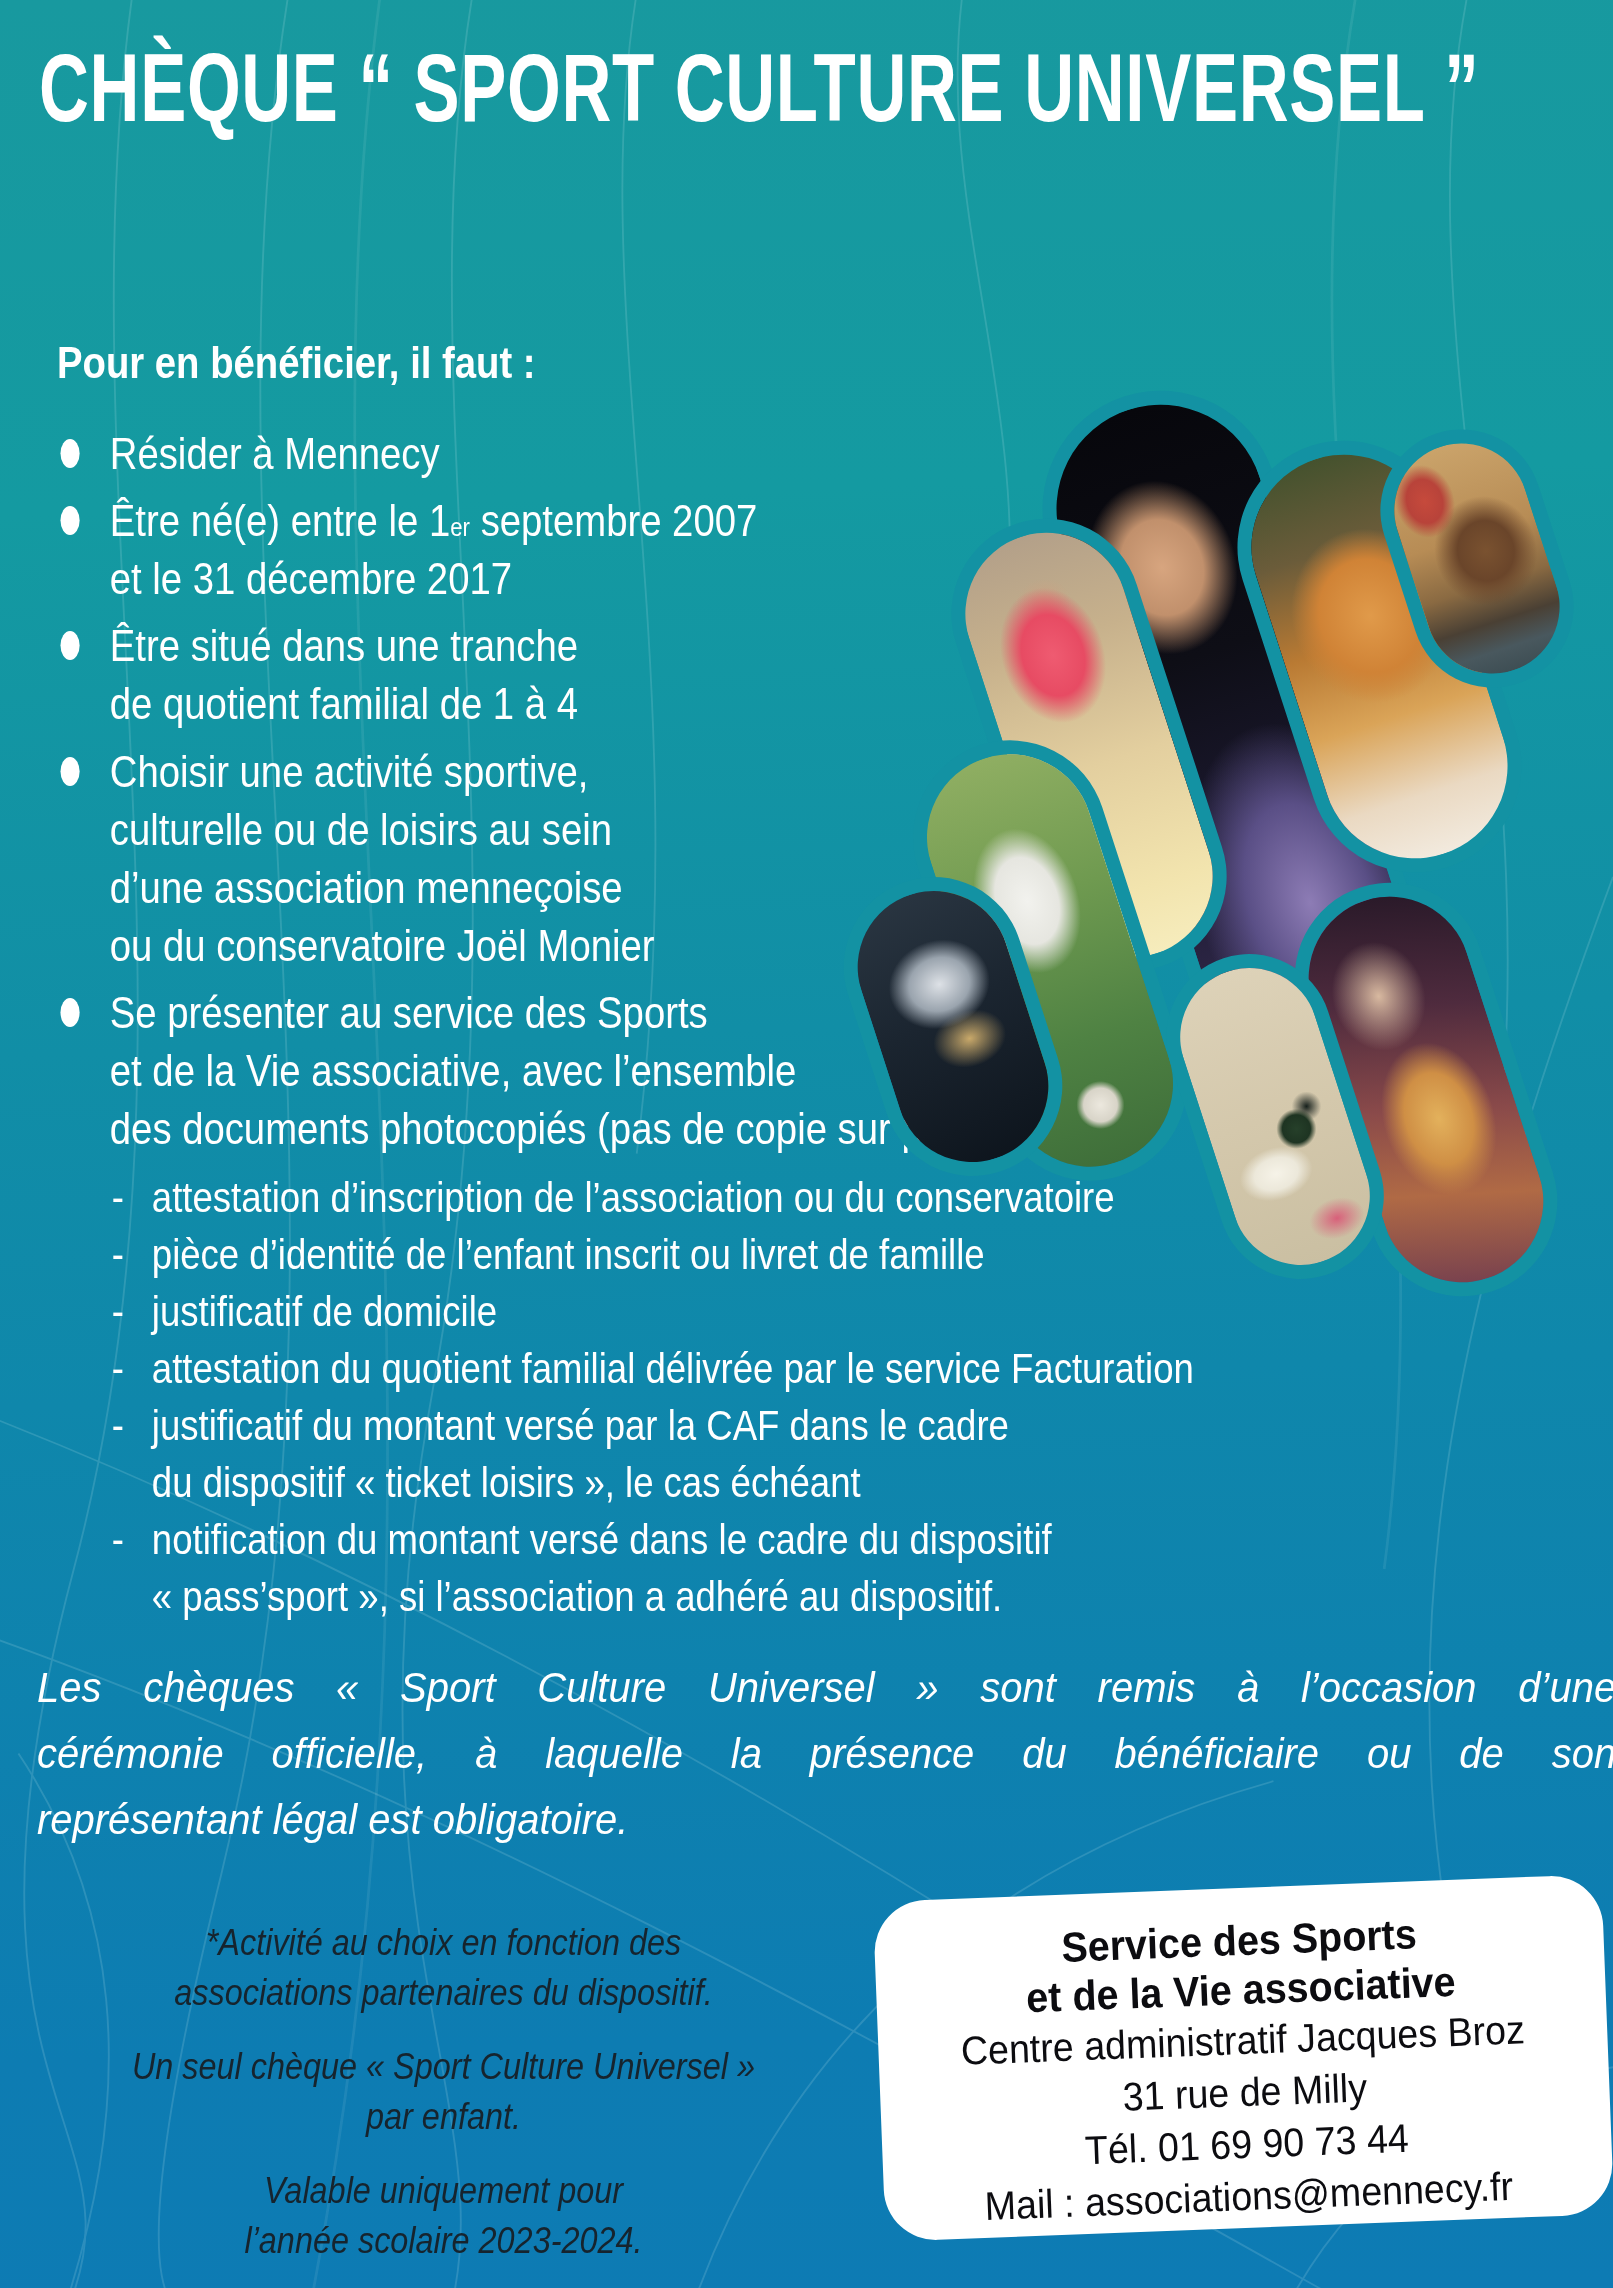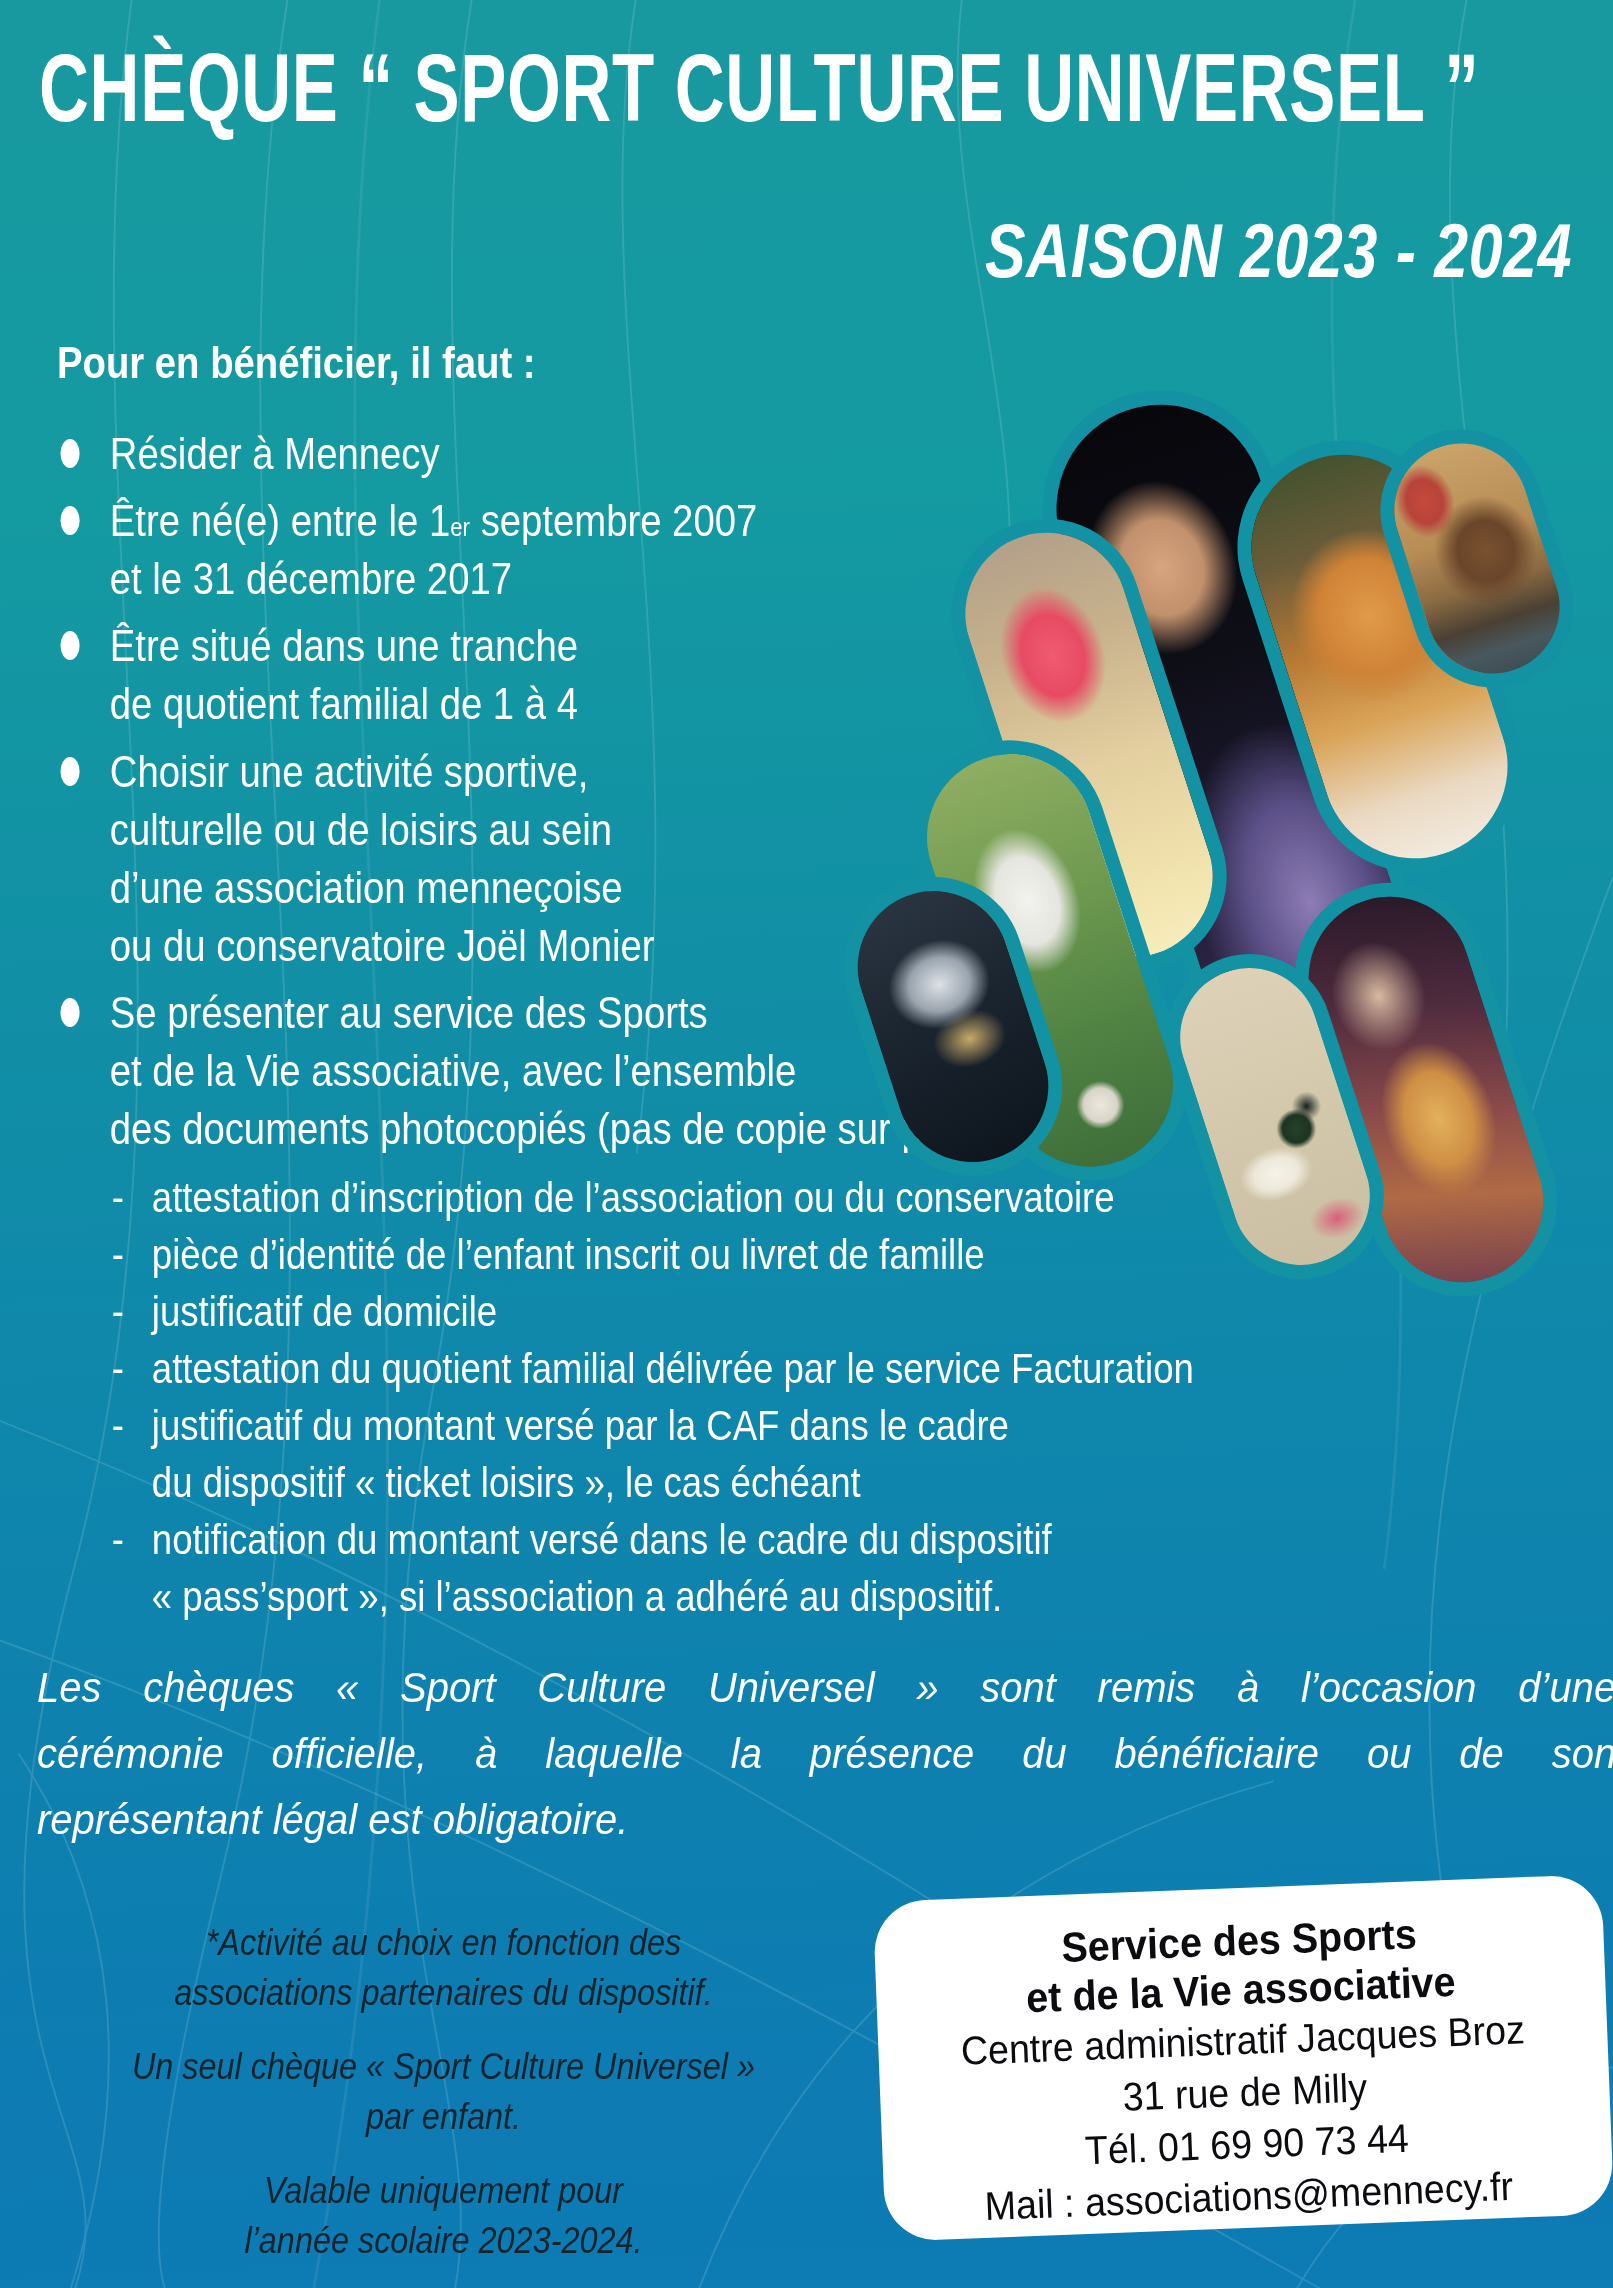--- a/index.html
+++ b/index.html
@@ -165,23 +165,20 @@
       <div class="pill horse-rider-photo"></div>
       <div class="pill soccer-photo"></div>
       <div class="pill trophy-photo"></div>
       <div class="pill card-game-photo"></div>
       <div class="pill saxophone-closeup-photo"></div>
     </div>
 
   <div class="title-wrap">
     <span class="title-text">CHÈQUE “ SPORT CULTURE UNIVERSEL ”</span>
   </div>
-  <div class="season-wrap">
-    <span class="season-text">SAISON 2023 - 2024</span>
-  </div>
 
   <div class="text-col">
     <div class="intro-heading">Pour en bénéficier, il faut :</div>
     <div>
         <div class="bullet-item">
           <span class="bullet-dot"></span>
           <div class="bullet-text">
             <div class="bline"><span>Résider à Mennecy</span></div>
           </div>
         </div>

